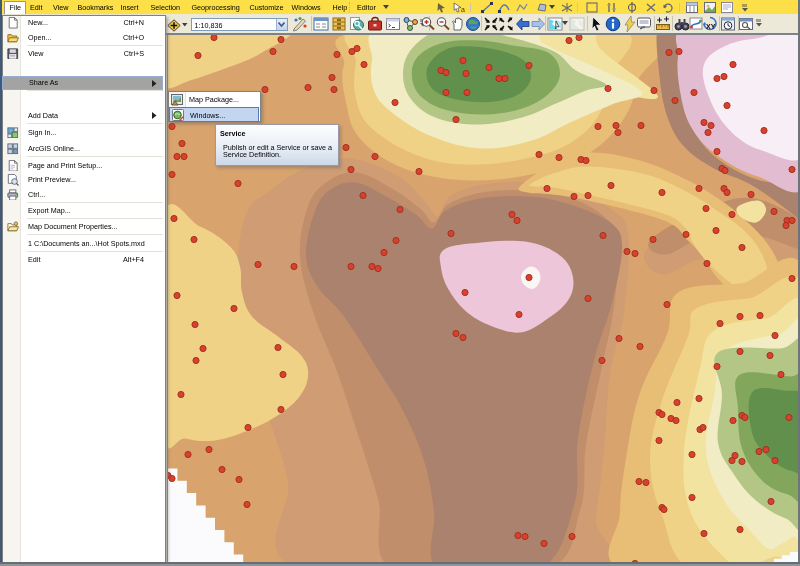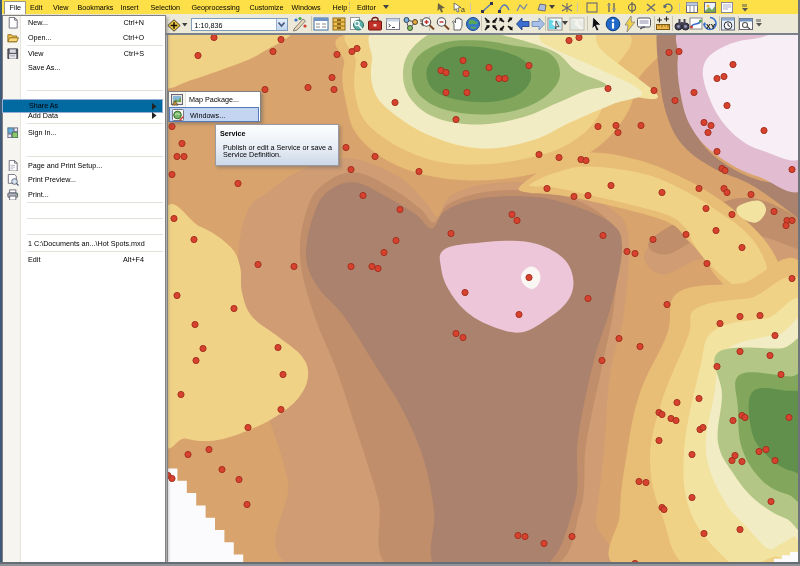--- a/index.html
+++ b/index.html
@@ -550,25 +550,22 @@
 <div class="menu-item" style="left:0;top:31.4px">
       <svg class="mi-icon" viewBox="0 0 13 13">
         <path d="M1,1h11v11H1Z" fill="#5a5a64" stroke="#3a3a44"></path>
         <rect x="3" y="1.5" width="7" height="4" fill="#d8d8e0"></rect>
         <rect x="2.5" y="7" width="8" height="5" fill="#fff"></rect>
         <path d="M3.5,8.5h6M3.5,10h6" stroke="#99a" stroke-width=".8"></path>
       </svg>
       <span class="mi-label">View</span>
       <span class="mi-short" style="right:18px">Ctrl+S</span>
     </div>
-<div class="menu-item" style="left:0;top:45.9px">
-      <span class="mi-label">Save As...</span>
-    </div>
 <div class="msep" style="top:75.6px"></div>
-<div class="menu-item" style="left:0;top:84px;width:161px;background:#0369a1;border:1px solid #96aed6;height:14.5px;line-height:12.5px">
+<div class="menu-item" style="left:0;top:61px;width:161px;background:#a3a3a3;border:1px solid #96aed6;height:14.5px;line-height:12.5px">
       <span class="mi-label">Share As</span>
       <svg class="abs" style="right:5px;top:3.5px" width="5" height="7">
         <path d="M0,0v7l4.5,-3.5z" fill="#222"></path>
       </svg>
     </div>
 <div class="menu-item" style="left:0;top:93.5px">
       <span class="mi-label">Add Data</span>
       <svg class="abs" style="right:5px;top:4px" width="5" height="7">
         <path d="M0,0v7l4.5,-3.5z" fill="#222"></path>
       </svg>
@@ -576,20 +573,29 @@
 <div class="msep" style="top:108.8px"></div>
 <div class="menu-item" style="left:0;top:110px">
       <svg class="mi-icon" viewBox="0 0 13 13">
         <rect x="1" y="1" width="6" height="6" fill="#6aaede" stroke="#467"></rect>
         <rect x="6" y="6" width="6" height="6" fill="#8cc86a" stroke="#475"></rect>
         <rect x="1" y="8" width="4" height="4" fill="#e8e8f0" stroke="#668"></rect>
         <rect x="8" y="1" width="4" height="4" fill="#e8e8f0" stroke="#668"></rect>
       </svg>
       <span class="mi-label">Sign In...</span>
     </div>
+<div class="menu-item" style="left:0;top:126.5px">
+      <svg class="mi-icon" viewBox="0 0 13 13">
+        <rect x="1" y="1" width="5" height="5" fill="#c8d4e4" stroke="#567"></rect>
+        <rect x="7" y="1" width="5" height="5" fill="#c8d4e4" stroke="#567"></rect>
+        <rect x="1" y="7" width="5" height="5" fill="#c8d4e4" stroke="#567"></rect>
+        <rect x="7" y="7" width="5" height="5" fill="#8098b8" stroke="#567"></rect>
+      </svg>
+      <span class="mi-label">ArcGIS Online...</span>
+    </div>
 <div class="msep" style="top:141.6px"></div>
 <div class="menu-item" style="left:0;top:143px">
       <svg class="mi-icon" viewBox="0 0 13 13">
         <path d="M2.5,0.5h6l3,3v9h-9Z" fill="#fff" stroke="#667"></path>
         <path d="M8.5,0.5v3h3" fill="none" stroke="#667"></path>
         <path d="M4,6h5M4,8h5M4,10h3" stroke="#99a" stroke-width=".8"></path>
       </svg>
       <span class="mi-label">Page and Print Setup...</span>
     </div>
 <div class="menu-item" style="left:0;top:157.5px">
@@ -600,24 +606,35 @@
       </svg>
       <span class="mi-label">Print Preview...</span>
     </div>
 <div class="menu-item" style="left:0;top:172px">
       <svg class="mi-icon" viewBox="0 0 13 13">
         <rect x="3" y="1" width="7" height="3.5" fill="#fff" stroke="#667"></rect>
         <rect x="1" y="4.5" width="11" height="5" rx="1" fill="#b0b4bc" stroke="#556"></rect>
         <rect x="3" y="8" width="7" height="4.5" fill="#fff" stroke="#667"></rect>
         <circle cx="10.5" cy="6" r=".8" fill="#4a4"></circle>
       </svg>
-      <span class="mi-label">Print...</span>
+      <span class="mi-label">Ctrl...</span>
     </div>
 <div class="msep" style="top:187.3px"></div>
+<div class="menu-item" style="left:0;top:188.5px">
+      <span class="mi-label">Export Map...</span>
+    </div>
 <div class="msep" style="top:203.5px"></div>
+<div class="menu-item" style="left:0;top:204.8px">
+      <svg class="mi-icon" viewBox="0 0 13 13">
+        <path d="M1,11V3h4l1,1.5h5V11Z" fill="#fff" stroke="#8a6a1a"></path>
+        <path d="M1,11L3,6.5h10L11,11Z" fill="#f8e8b8" stroke="#8a6a1a"></path>
+        <circle cx="10" cy="3" r="2" fill="#f0c040" stroke="#865"></circle>
+      </svg>
+      <span class="mi-label">Map Document Properties...</span>
+    </div>
 <div class="msep" style="top:219.8px"></div>
 <div class="menu-item" style="left:0;top:221px">
       <span class="mi-label">1 C:\Documents an...\Hot Spots.mxd</span>
     </div>
 <div class="msep" style="top:236.4px"></div>
 <div class="menu-item" style="left:0;top:237.6px">
       <span class="mi-label">Edit</span>
       <span class="mi-short" style="right:18px">Alt+F4</span>
     </div>
 </div>

